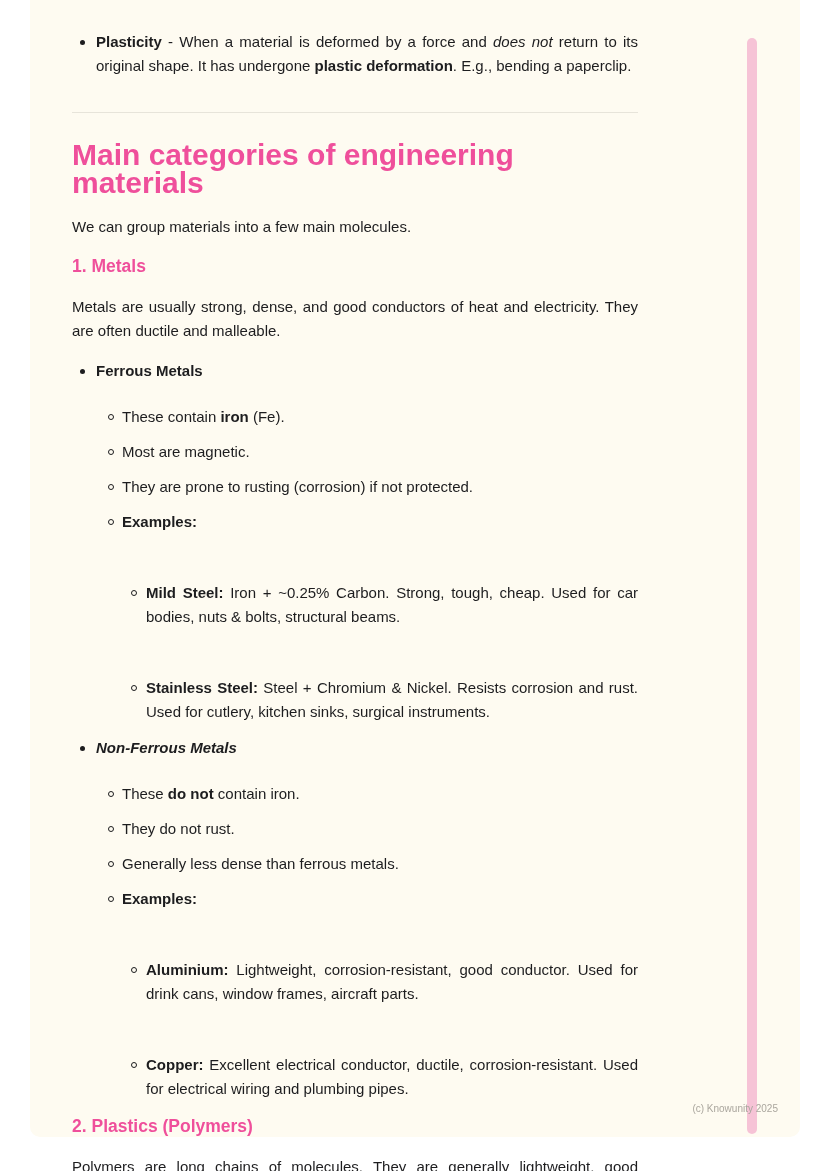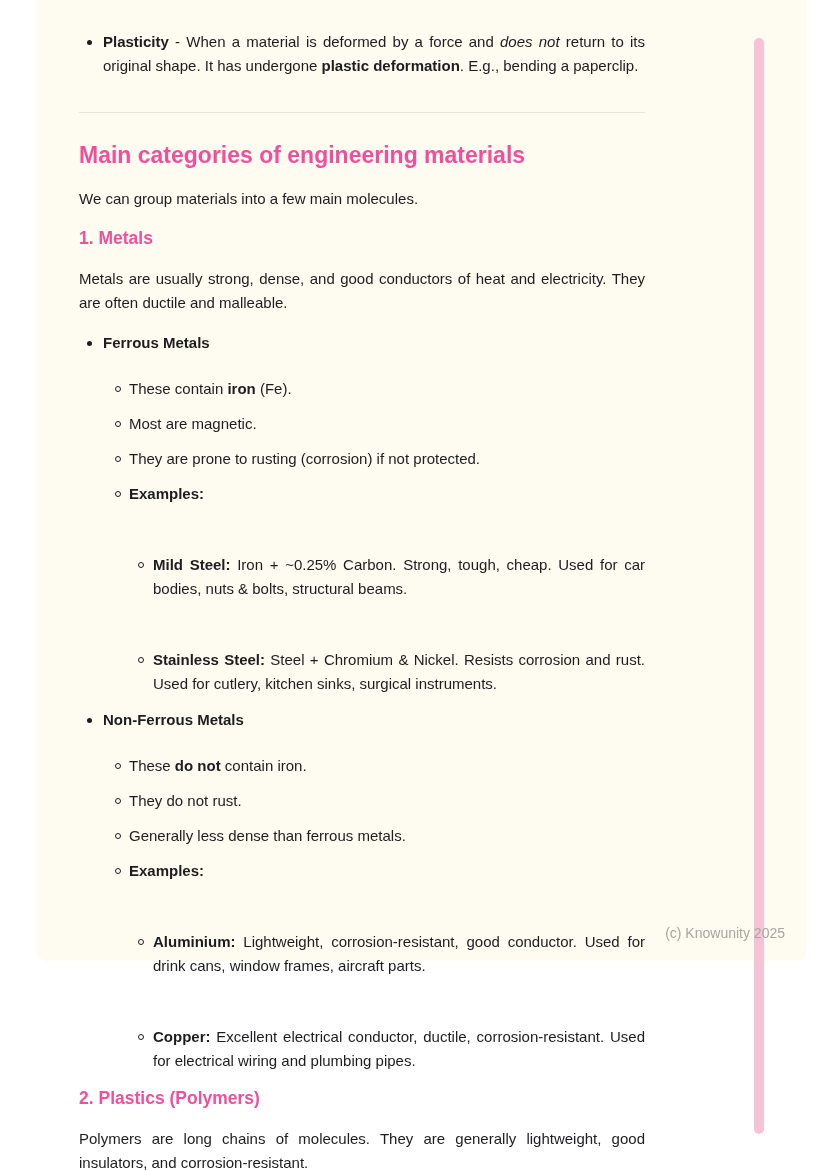--- a/index.html
+++ b/index.html
@@ -6,43 +6,43 @@
   html, body { background: #ffffff; }
   body {
     width: 828px; height: 1171px;
     position: relative; overflow: hidden;
     font-family: "Liberation Sans", "DejaVu Sans", sans-serif;
     color: #1d1d1f;
     font-size: 15px;
     line-height: 24px;
   }
   .card {
-    position: absolute; left: 37px; top: 0;
-    width: 770px; height: 961px;
+    position: absolute; left: 30px; top: 0;
+    width: 770px; height: 1137px;
     background: var(--card-background, #fefbf1);
     border-radius: 0 0 10px 10px;
   }
   .stripe {
     position: absolute; left: 717px; top: 38px;
     width: 10px; height: 1096px;
     background: var(--stripe-pink, #f6c3d6);
     border-radius: 5px;
     z-index: 1;
   }
   .content {
     position: relative;
     margin-left: 42px;
     padding-top: 30px;
     width: 566px;
   }
   .content p { margin: 0 0 16px; text-align: justify; }
   .b { font-weight: 700; }
   .i { font-style: italic; }
   h1.main-heading {
-    font-size: 23px; line-height: 28px; font-weight: 700;
+    font-size: 30px; line-height: 28px; font-weight: 700;
     color: var(--accent-pink, #ef4f9b);
     margin: 0 0 18px;
   }
   h2.sub-heading {
     font-size: 17.5px; line-height: 22px; font-weight: 700;
     color: var(--accent-pink, #ef4f9b);
     margin: 14px 0 18px;
   }
   .divider {
     border: none; border-top: 1px solid #e7e4da;
@@ -62,21 +62,21 @@
   .l1 > .marker-dot { left: 8px; }
   .marker-circle {
     position: absolute; width: 6px; height: 6px;
     border: 1.4px solid #1d1d1f; border-radius: 50%; top: 9px;
     background: transparent;
   }
   .l2 > .marker-circle { left: 36px; }
   .l3 > .marker-circle { left: 59px; }
   .watermark {
     position: absolute; right: 22px; bottom: 22px;
-    font-size: 14px; line-height: 12px;
+    font-size: 10px; line-height: 12px;
     color: #aaa69e;
     z-index: 2;
   }
 </style>
 </head>
 <body>
 
 <div class="card">
   <div class="stripe"></div>
 
@@ -123,21 +123,21 @@
     <div class="li l3">
       <span class="marker-circle"></span>
       <div class="li-body"><span class="b">Mild Steel:</span><span> Iron + ~0.25% Carbon. Strong, tough, cheap. Used for car bodies, nuts &amp; bolts, structural beams.</span></div>
     </div>
 
     <div class="li l3">
       <span class="marker-circle"></span>
       <div class="li-body"><span class="b">Stainless Steel:</span><span> Steel + Chromium &amp; Nickel. Resists corrosion and rust. Used for cutlery, kitchen sinks, surgical instruments.</span></div>
     </div>
 
-    <div class="li l1 title-item" style="margin-top:6px;">
+    <div class="li l1 title-item" style="margin-top:6px;font-style:italic;">
       <span class="marker-dot"></span>
       <div class="li-body b">Non-Ferrous Metals</div>
     </div>
 
     <div class="li l2">
       <span class="marker-circle"></span>
       <div class="li-body"><span>These </span><span class="b">do not</span><span> contain iron.</span></div>
     </div>
 
     <div class="li l2">

